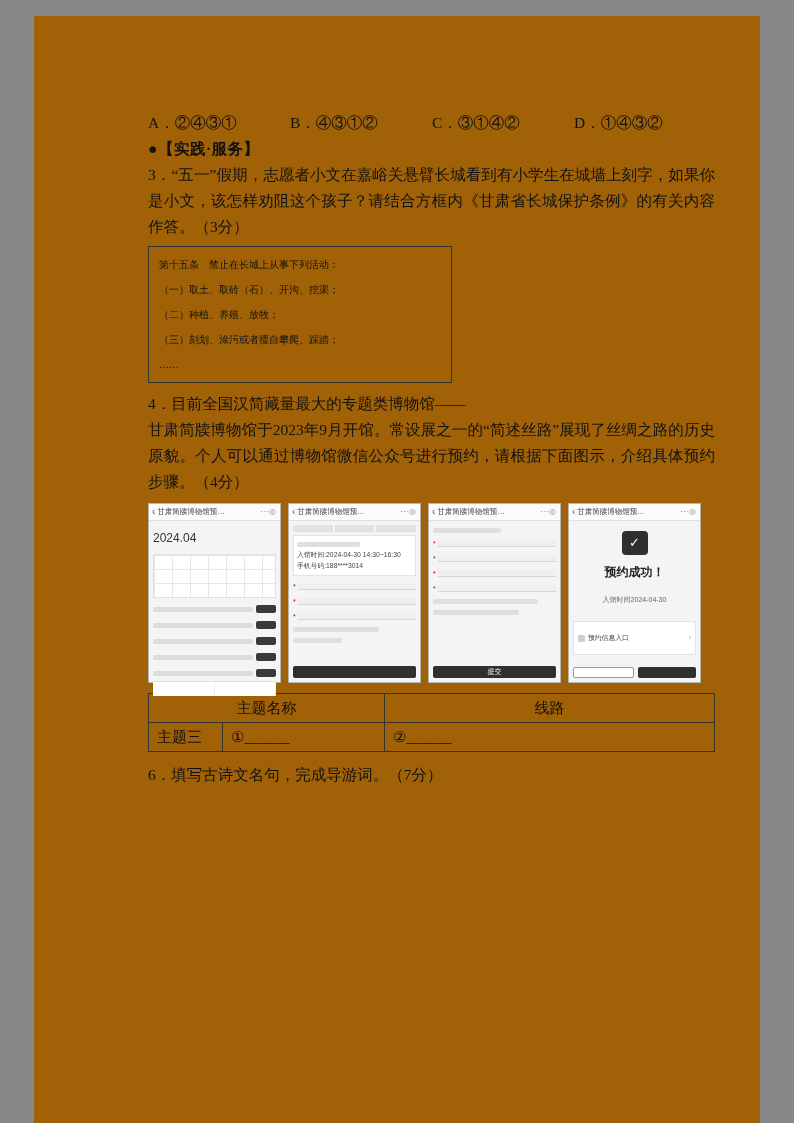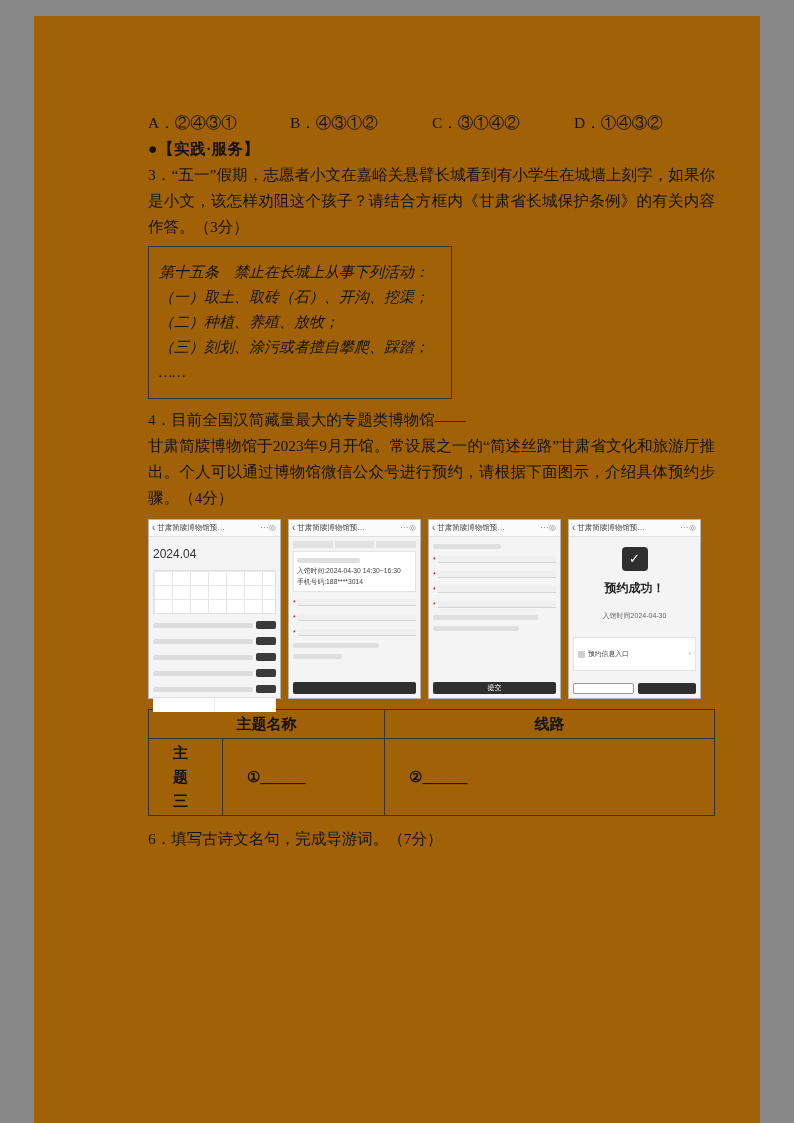--- a/index.html
+++ b/index.html
@@ -7,21 +7,21 @@
     width:726px; height:1123px; background:#a16207; position:relative;
     margin:16px auto; overflow:hidden;
     font-family:"Liberation Serif","DejaVu Serif",serif; color:#111;
   }
   .content { position:absolute; left:114px; top:94px; width:567px; font-size:15.5px; line-height:26px; }
   .options-row { display:flex; }
   .options-row span { width:142px; flex:none; }
   .options-row span:last-child { width:auto; }
   .section-head { font-weight:bold; letter-spacing:0.5px; }
   .para { margin:0; text-align:justify; }
-  .reg-box { border:1px solid #333; width:282px; padding:13px 10px; margin:6px 0 8px; line-height:25px; font-size:15px;font-style:italic; }
+  .reg-box { border:1px solid #333; width:282px; padding:5px 10px; margin:6px 0 8px; line-height:25px; font-size:10px; }
   .reg-line { white-space:nowrap; }
 
   
   .phones { display:flex; gap:7px; margin:8px 0 10px; }
   .phone { width:133px; height:180px; border:1px solid #b5b5b5; background:#f4f4f4;
            font-family:"Liberation Sans","DejaVu Sans",sans-serif; color:#333; flex:none;
            display:flex; flex-direction:column; box-sizing:border-box; }
   .p-head { height:16px; background:#fbfbfb; border-bottom:1px solid #e0e0e0; display:flex;
             align-items:center; gap:2px; padding:0 3px; font-size:7.5px; color:#444; flex:none; }
   .p-back { font-size:10px; line-height:1; color:#555; }
@@ -56,21 +56,21 @@
   .entry-row { background:#fff; border:1px solid #e3e3e3; margin-top:8px; display:flex;
                align-items:center; gap:3px; padding:3px 4px; font-size:6.8px; color:#444; }
   .entry-ic { width:7px; height:7px; background:#cfcfcf; border-radius:1px; flex:none; }
   .entry-chev { margin-left:auto; color:#999; }
   .btn-pair { margin-top:auto; display:flex; gap:4px; }
   .btn-outline { flex:1; height:11px; border:1px solid #999; border-radius:2px; background:#fff; box-sizing:border-box; }
   .btn-dark2 { flex:1; height:11px; background:#2f2f2f; border-radius:2px; }
 
   
   .routes-table { border-collapse:collapse; width:100%; margin:6px 0 10px; font-size:15px; table-layout:fixed; }
-  .routes-table th, .routes-table td { border:1px solid #333; padding:2px 24px; line-height:24px; font-weight:bold; vertical-align:middle; }
+  .routes-table th, .routes-table td { border:1px solid #333; padding:2px 8px; line-height:24px; font-weight:normal; vertical-align:middle; }
   .routes-table th { text-align:center; }
   .col-theme { width:74px; } .col-name { width:162px; }
 </style>
 </head>
 <body>
 
 <div class="page">
   <div class="content">
 
     <div class="options-row">
@@ -88,21 +88,21 @@
 
     <div class="reg-box">
       <div class="reg-line">第十五条　禁止在长城上从事下列活动：</div>
       <div class="reg-line">（一）取土、取砖（石）、开沟、挖渠；</div>
       <div class="reg-line">（二）种植、养殖、放牧；</div>
       <div class="reg-line">（三）刻划、涂污或者擅自攀爬、踩踏；</div>
       <div class="reg-line">……</div>
     </div>
 
     <p class="para">4．目前全国汉简藏量最大的专题类博物馆——</p>
-    <p class="para">甘肃简牍博物馆于2023年9月开馆。常设展之一的“简述丝路”甘肃省文化和旅游厅推出。个人可以通过博物馆微信公众号进行预约，请根据下面图示，介绍具体预约步骤。（4分）</p>
+    <p class="para">甘肃简牍博物馆于2023年9月开馆。常设展之一的“简述丝路”展现了丝绸之路的历史原貌。个人可以通过博物馆微信公众号进行预约，请根据下面图示，介绍具体预约步骤。（4分）</p>
 
     <div class="phones">
 
       <div class="phone">
         <div class="p-head">
           <span class="p-back">‹</span>
           <span class="p-title">甘肃简牍博物馆预…</span>
           <span class="p-dots">⋯◎</span>
         </div>
         <div class="p-body">

